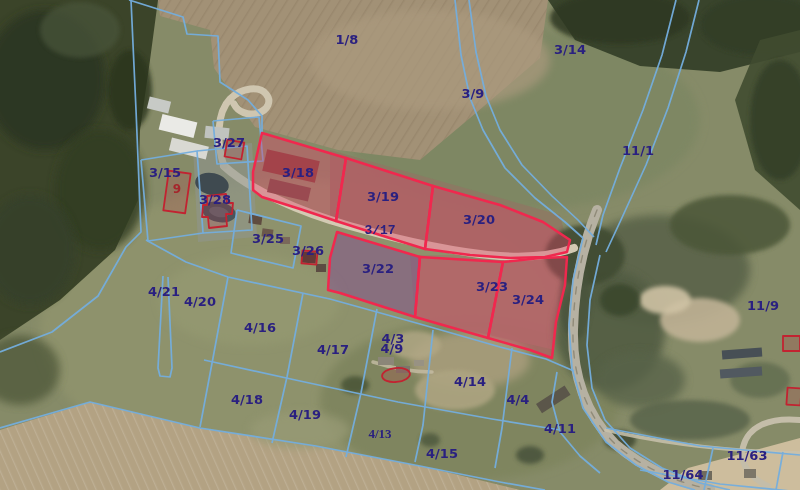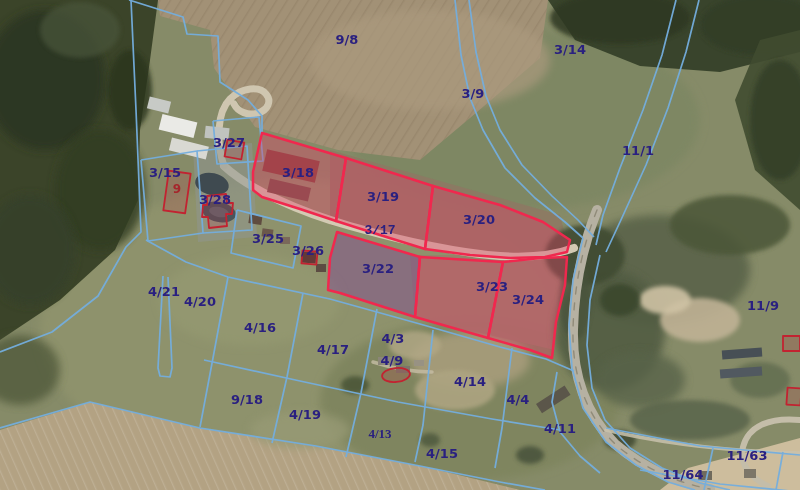--- a/index.html
+++ b/index.html
@@ -181,21 +181,21 @@
     <rect x="226" y="141" width="17" height="17" transform="rotate(10 234 149)"></rect>
     <path d="M207,196 L226,194 L227,203 L233,203 L232,214 L226,214 L227,226 L209,228 L208,217 L202,217 L203,205 L207,205 Z"></path>
     <rect x="302" y="251" width="15" height="13" transform="rotate(5 309 257)"></rect>
     <ellipse cx="396" cy="375" rx="14" ry="7" transform="rotate(-6 396 375)"></ellipse>
     <rect x="783" y="336" width="17" height="15"></rect>
     <rect x="787" y="388" width="14" height="17" transform="rotate(4 794 396)"></rect>
   </g>
 </svg>
 
 <div id="labels">
-      <div class="plbl" style="left: 347px; top: 39px;">9/8</div>
+      <div class="plbl" style="left: 347px; top: 39px;">1/8</div>
       <div class="plbl" style="left: 570px; top: 49px;">3/14</div>
       <div class="plbl" style="left: 473px; top: 93px;">3/9</div>
       <div class="plbl" style="left: 638px; top: 150px;">11/1</div>
       <div class="plbl" style="left: 229px; top: 142px;">3/27</div>
       <div class="plbl" style="left: 165px; top: 172px;">3/15</div>
       <div class="plbl red" style="left: 177px; top: 189px;">9</div>
       <div class="plbl" style="left: 215px; top: 199px;">3/28</div>
       <div class="plbl" style="left: 298px; top: 172px;">3/18</div>
       <div class="plbl" style="left: 383px; top: 196px;">3/19</div>
       <div class="plbl" style="left: 479px; top: 219px; text-align: right;">3/20</div>
@@ -203,22 +203,22 @@
       <div class="plbl" style="left: 268px; top: 238px; text-align: right;">3/25</div>
       <div class="plbl" style="left: 308px; top: 250px;">3/26</div>
       <div class="plbl" style="left: 378px; top: 268px;">3/22</div>
       <div class="plbl" style="left: 476px; top: 286px; margin-left: 16px;">3/23</div>
       <div class="plbl" style="left: 528px; top: 299px;">3/24</div>
       <div class="plbl" style="left: 164px; top: 291px;">4/21</div>
       <div class="plbl" style="left: 184px; top: 301px; padding-left: 32px;">4/20</div>
       <div class="plbl" style="left: 260px; top: 327px;">4/16</div>
       <div class="plbl" style="left: 333px; top: 349px;">4/17</div>
       <div class="plbl" style="left: 393px; top: 302px; margin-top: 36px;">4/3</div>
-      <div class="plbl" style="left: 392px; top: 360px;">4/9</div>
-      <div class="plbl" style="left: 247px; top: 399px;">9/18</div>
+      <div class="plbl" style="left: 392px; top: 348px;">4/9</div>
+      <div class="plbl" style="left: 247px; top: 399px;">4/18</div>
       <div class="plbl" style="left: 305px; top: 414px;">4/19</div>
       <div class="plbl" style="left: 380px; top: 434px; font-family: Liberation Serif, serif;">4/13</div>
       <div class="plbl" style="left: 470px; top: 381px;">4/14</div>
       <div class="plbl" style="left: 518px; top: 399px;">4/4</div>
       <div class="plbl" style="left: 560px; top: 428px;">4/11</div>
       <div class="plbl" style="left: 442px; top: 453px;">4/15</div>
       <div class="plbl" style="left: 763px; top: 305px;">11/9</div>
       <div class="plbl" style="left: 747px; top: 455px;">11/63</div>
       <div class="plbl" style="left: 683px; top: 474px;">11/64</div>
     </div>

